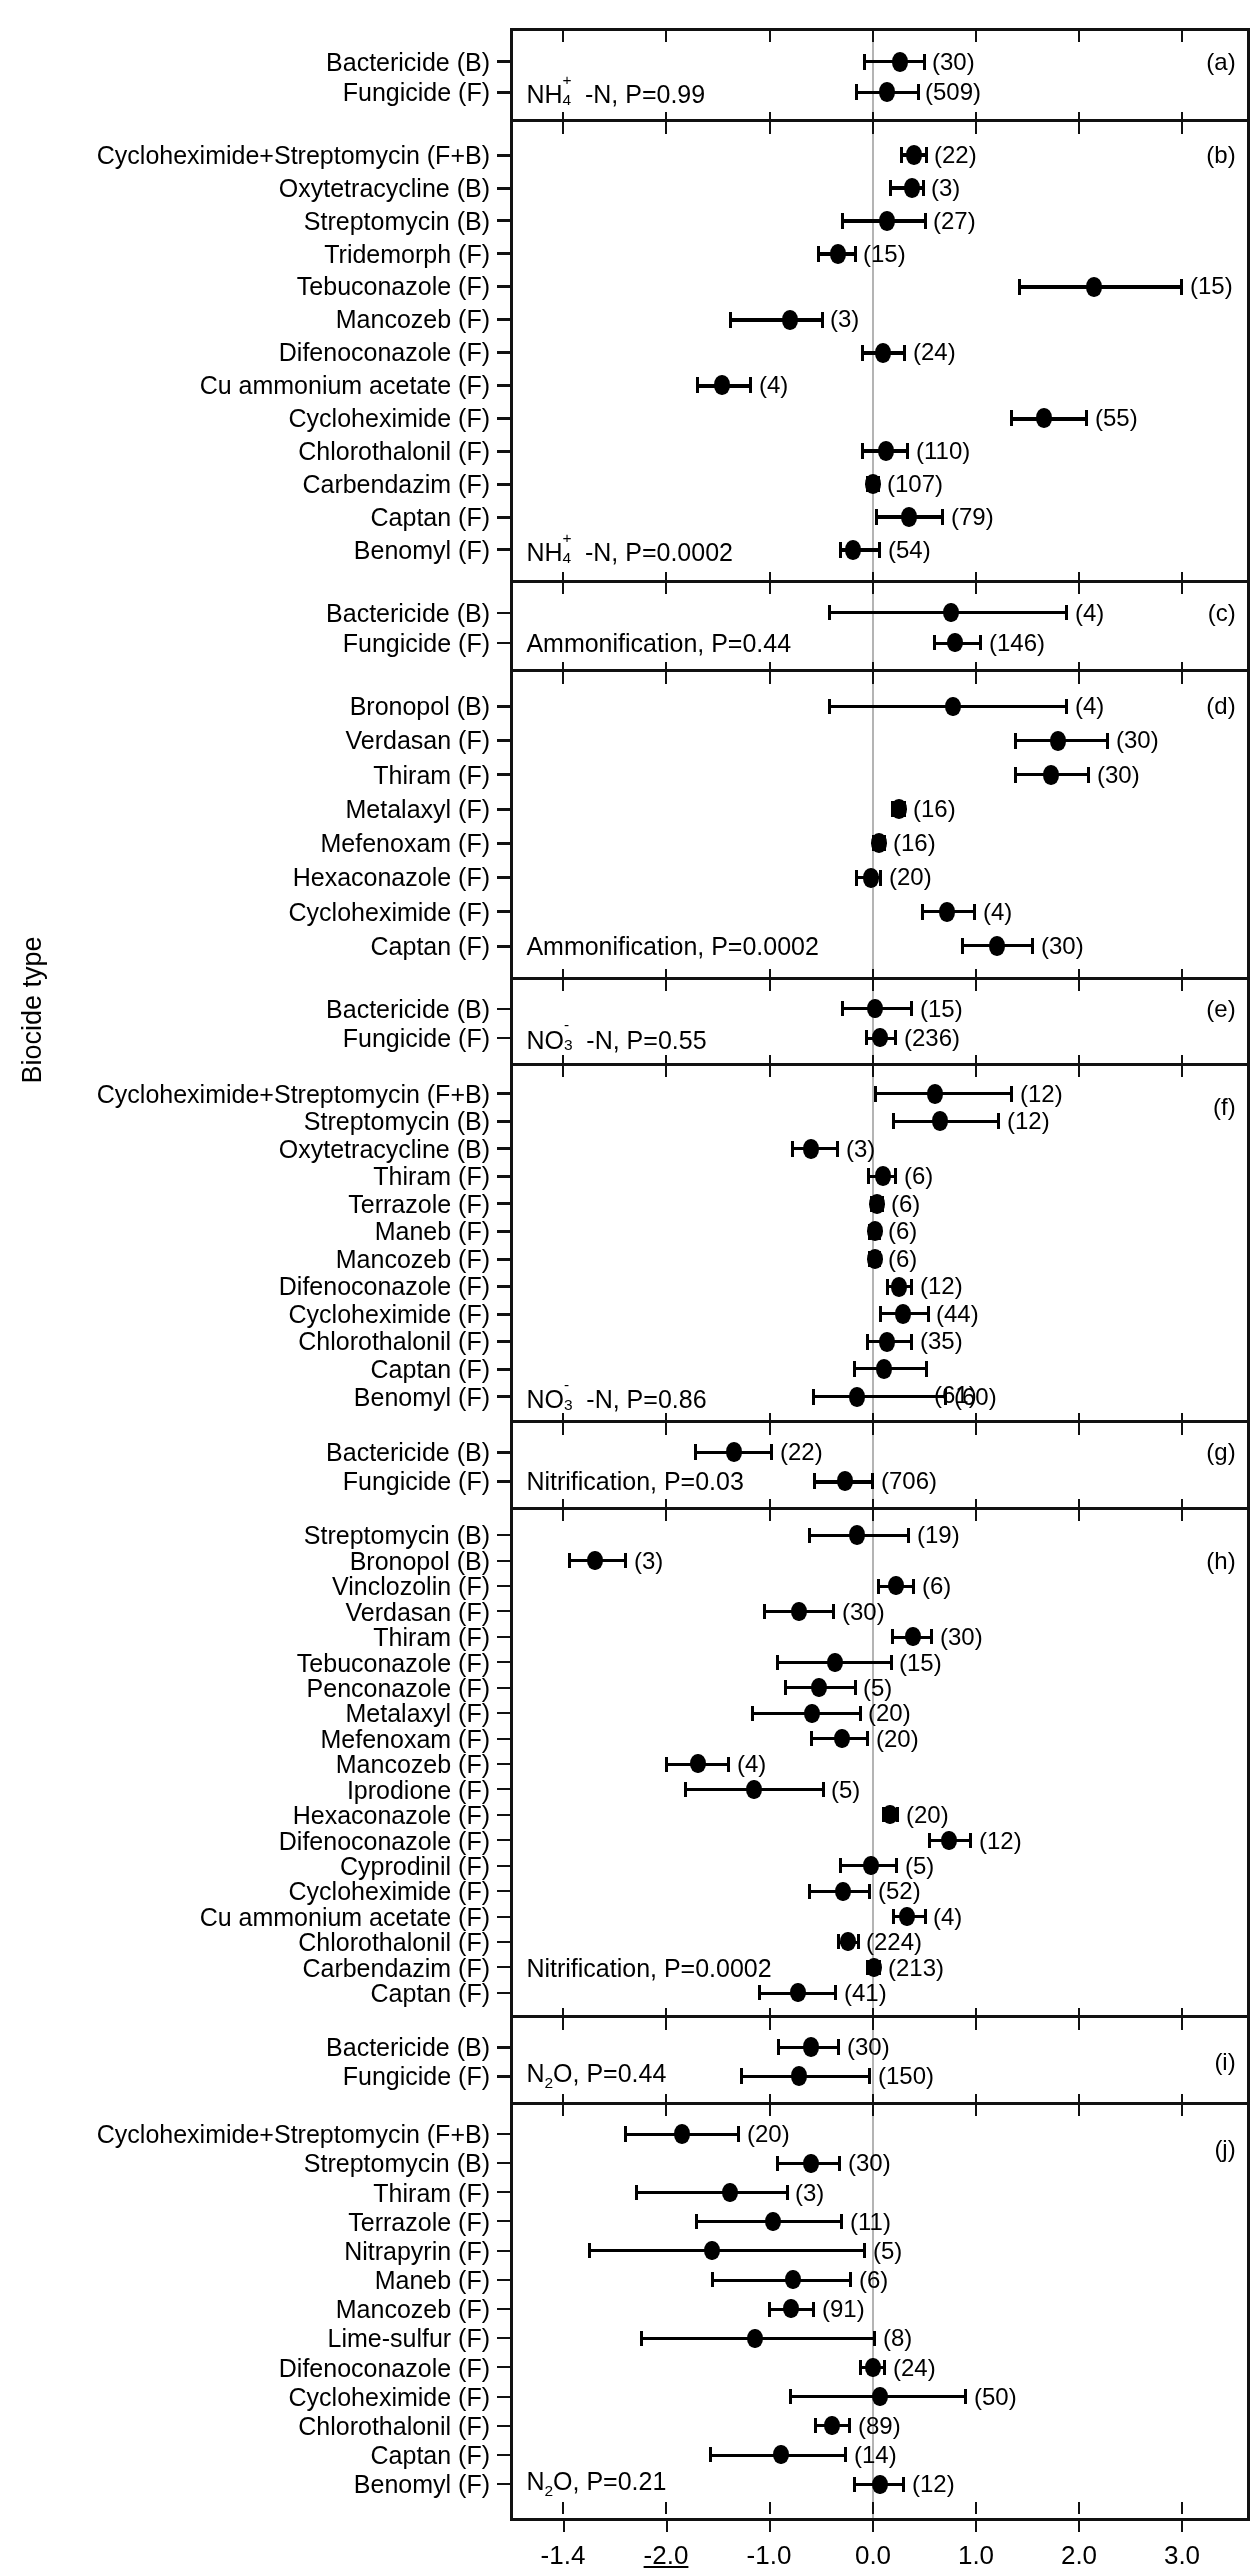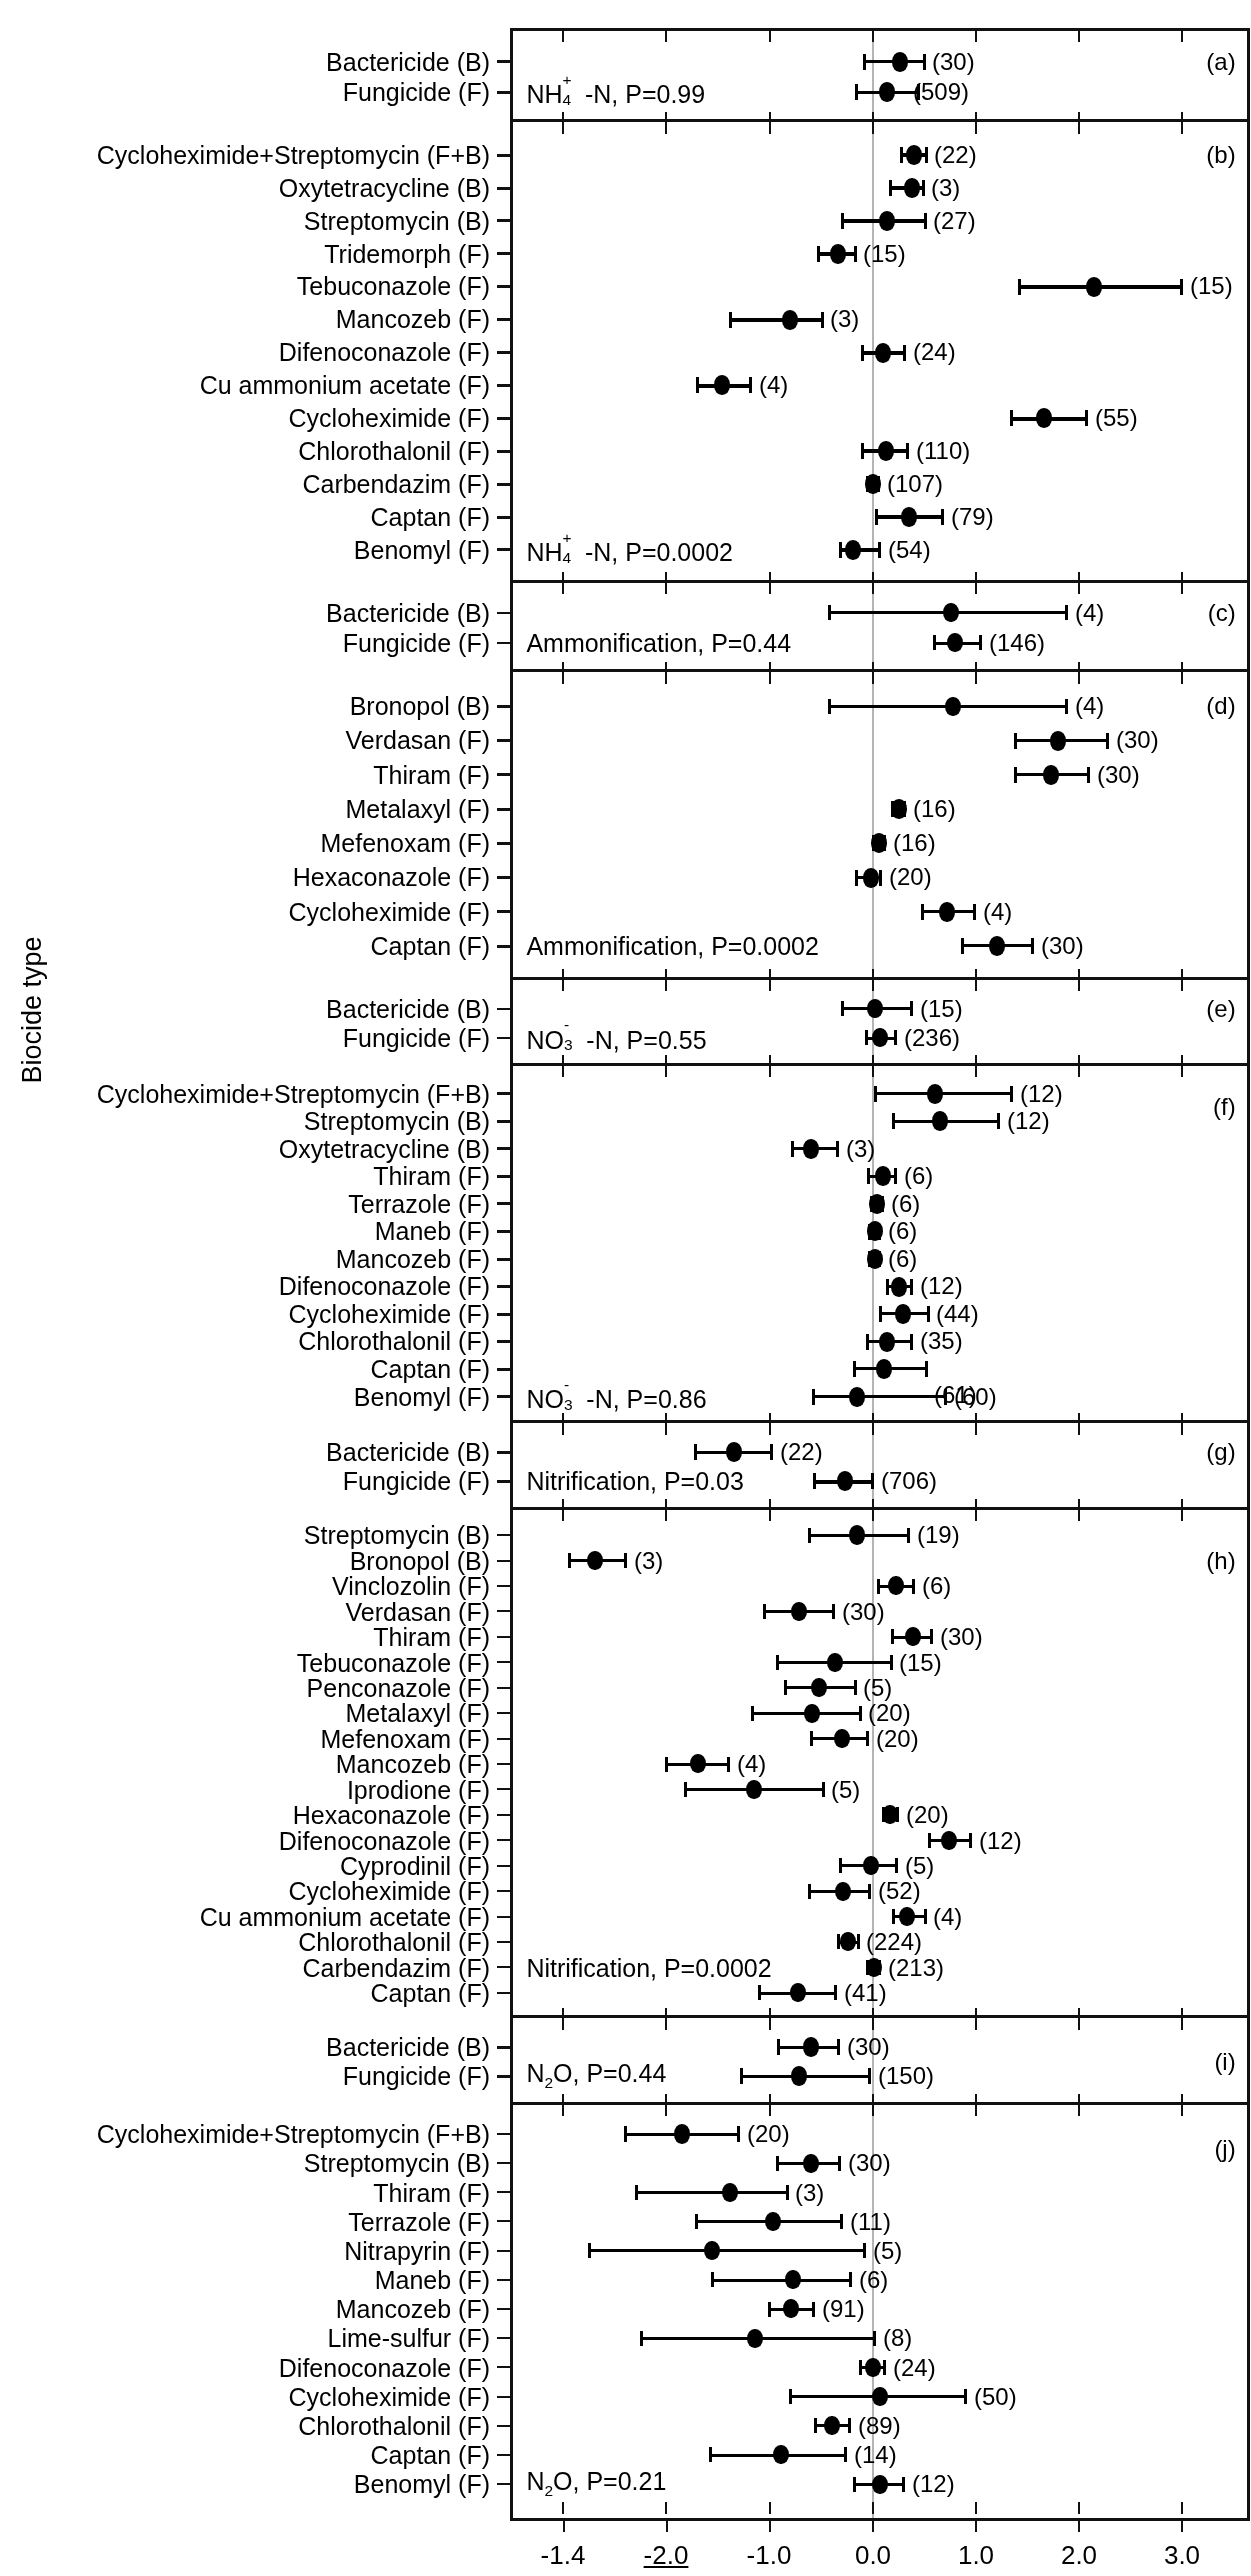--- a/index.html
+++ b/index.html
@@ -57,21 +57,21 @@
         <div class="cap" style="left: 350px; top: 23px;"></div>
         <div class="cap" style="left: 410px; top: 23px;"></div>
         <div class="dot" style="left: 379px; top: 21px;"></div>
         <div class="n-label" style="left: 419px; top: 31px;">(30)</div>
         <div class="ytick" style="top: 60px;"></div>
         <div class="row-label" style="top: 61px;">Fungicide (F)</div>
         <div class="bar" style="left: 343px; width: 63px; top: 60px;"></div>
         <div class="cap" style="left: 342px; top: 53px;"></div>
         <div class="cap" style="left: 404px; top: 53px;"></div>
         <div class="dot" style="left: 366px; top: 51px;"></div>
-        <div class="n-label" style="left: 400px; top: 61px;">(509)</div>
+        <div class="n-label" style="left: 412px; top: 61px;">(509)</div>
         <div class="annot" style="top: 61px;"><span>NH</span><span class="stack"><span class="sp">+</span><span class="sb">4</span></span><span> -N, P=0.99</span></div>
         <div class="letter" style="top: 31px;">(a)</div>
       </div>
       <div class="panel divided" style="height: 461px;">
         <div class="xtick-top" style="left: 49px;"></div>
         <div class="xtick-bot" style="left: 49px;"></div>
         <div class="xtick-top" style="left: 152px;"></div>
         <div class="xtick-bot" style="left: 152px;"></div>
         <div class="xtick-top" style="left: 256px;"></div>
         <div class="xtick-bot" style="left: 256px;"></div>

